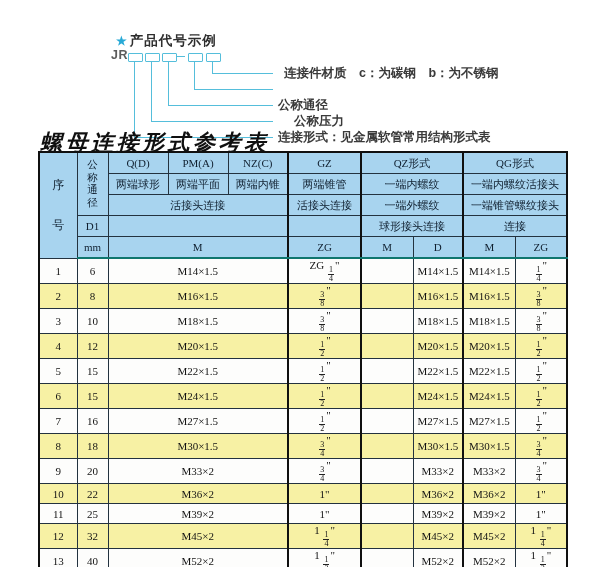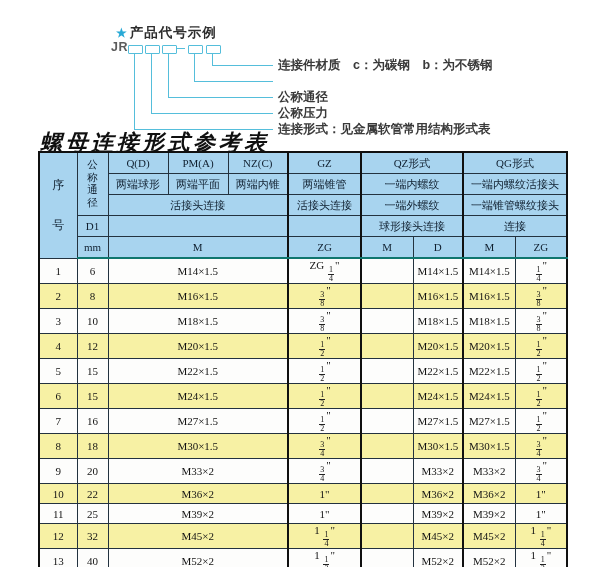--- a/index.html
+++ b/index.html
@@ -1,20 +1,20 @@
 <!DOCTYPE html>
 <html><head>
 <meta charset="utf-8">
 <style>
   html,body{margin:0;padding:0;}
   body{width:600px;height:567px;background:#ffffff;position:relative;overflow:hidden;
        font-family:"Liberation Sans",sans-serif;}
 
   
-  .diagram{position:absolute;left:0;top:4px;width:600px;height:142px;border-radius:10px;}
+  .diagram{position:absolute;left:0;top:12px;width:600px;height:142px;border-radius:10px;}
   .diag-heading{position:absolute;left:116px;top:20px;font-size:13.5px;font-weight:700;
                 color:#2e2e2e;letter-spacing:1px;}
   .diag-heading .star{color:#28a9d6;margin-right:2px;font-size:12px;}
   .jr{position:absolute;left:111px;top:36px;font-size:12.5px;font-weight:700;color:#5c5c5c;
       letter-spacing:.5px;text-align:right;}
   .code-box{position:absolute;top:41px;width:13px;height:7px;border:1.5px solid #55bedb;
             background:#fff;border-radius:1px;}
   .code-dash{position:absolute;top:44px;width:8px;border-top:1.5px solid #55bedb;}
   .connector{position:absolute;border-left:1.5px solid #55bedb;border-bottom:1.5px solid #55bedb;}
   .diag-label{position:absolute;left:278px;height:15px;line-height:15px;font-size:12.5px;
@@ -62,23 +62,23 @@
   <div class="code-dash" style="left:177px;"></div>
   <div class="code-box" style="left:188px;"></div>
   <div class="code-box" style="left:206px;"></div>
 
   <div class="connector" style="left:212px;top:49px;width:60px;height:12px;"></div>
   <div class="connector" style="left:194px;top:49px;width:78px;height:28px;"></div>
   <div class="connector" style="left:168px;top:49px;width:104px;height:44px;"></div>
   <div class="connector" style="left:151px;top:49px;width:121px;height:60px;"></div>
   <div class="connector" style="left:134px;top:49px;width:138px;height:76px;"></div>
 
-  <div class="diag-label" style="top:54px;">连接件材质　c：为碳钢　b：为不锈钢</div>
+  <div class="diag-label" style="top:54px;margin-left:6px;">连接件材质　c：为碳钢　b：为不锈钢</div>
   <div class="diag-label" style="top:86px;">公称通径</div>
-  <div class="diag-label" style="top:102px;">公称压力</div>
+  <div class="diag-label" style="top:102px;margin-left:16px;">公称压力</div>
   <div class="diag-label" style="top:118px;">连接形式：见金属软管常用结构形式表</div>
 </div>
 
 <div class="table-title">螺母连接形式参考表</div>
 
 <table class="ref">
   <colgroup>
     <col style="width:38px">
       <col style="width:31px">
     <col style="width:60px">

